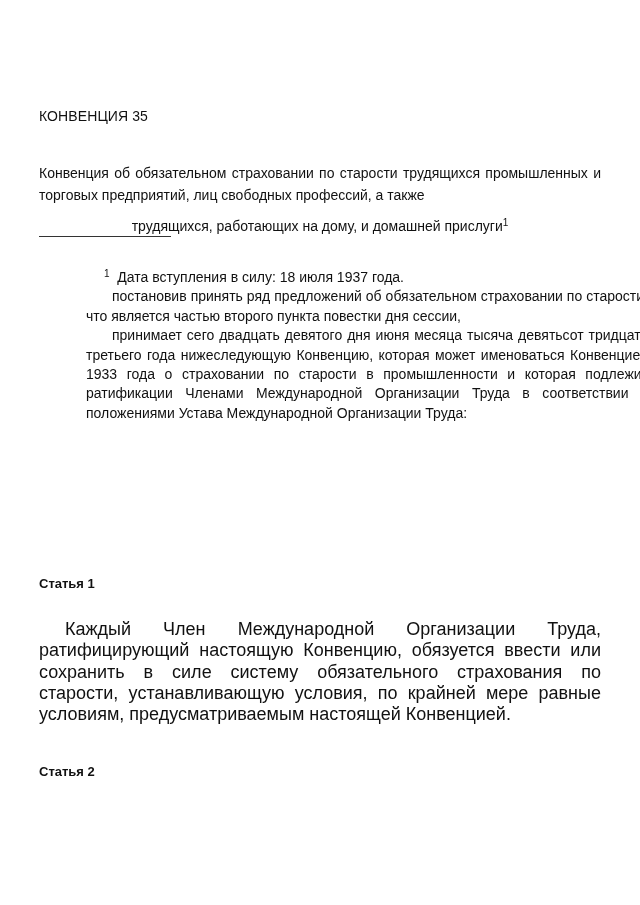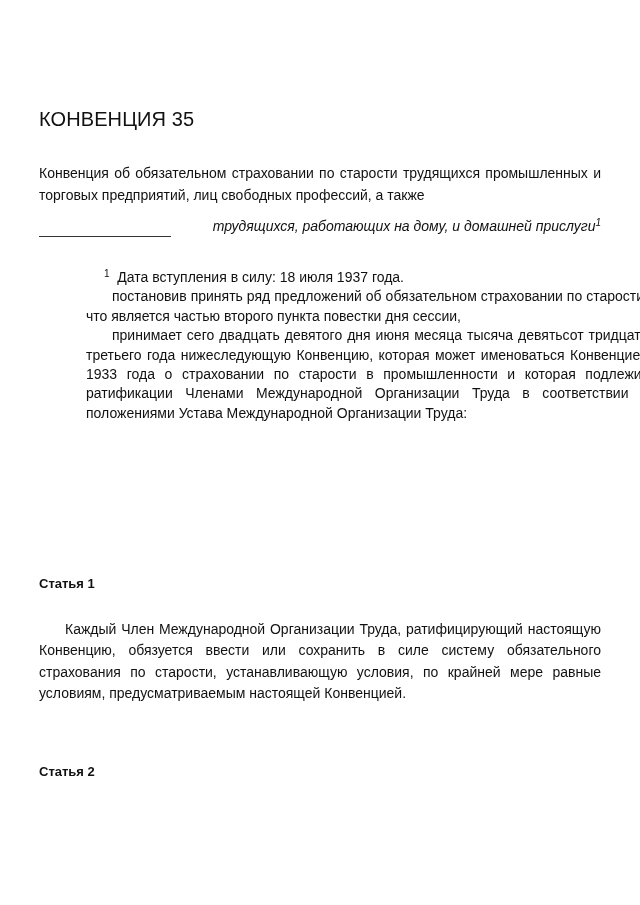--- a/index.html
+++ b/index.html
@@ -1,38 +1,38 @@
 <!DOCTYPE html>
 <html><head>
 <meta charset="utf-8">
 <style>
   html, body { margin: 0; padding: 0; background: #ffffff; }
   body {
     width: 640px; height: 905px; position: relative; overflow: hidden;
     font-family: "Liberation Sans", sans-serif; color: #111111;
   }
   .page { position: absolute; left: 39px; top: 0; width: 562px; }
-  .title { position: absolute; top: 108px; left: 0; font-size: 20px; letter-spacing: 0.1px; }
+  .title { position: absolute; top: 108px; left: 0; font-size: 14px; letter-spacing: 0.1px; }
   .intro {
     position: absolute; top: 142px; left: 0; width: 562px;
     font-size: 14px; line-height: 22px; text-align: justify; margin-top: 20px;
   }
-  .intro .l3 { display: block; margin-top: 6px; text-align: right; font-style: italic; }
+  .intro .l3 { display: block; margin-top: 6px; text-align: center; }
   sup { font-size: 10px; vertical-align: 5px; }
   .rule { position: absolute; top: 236px; left: 0; width: 132px; height: 1px; background: #333; }
   .body {
     position: absolute; top: 264px; left: 0; width: 562px;
     font-size: 14px; line-height: 19.4px; text-align: justify; margin-left: 47px;
   }
   .body p { margin: 0; text-indent: 26px; }
   .footnote { text-indent: 18px !important; }
   .h { position: absolute; left: 0; font-size: 13px; font-weight: bold; }
   .art1 {
     position: absolute; top: 619px; left: 0; width: 562px;
-    font-size: 14px; line-height: 21.3px; text-align: justify; text-indent: 26px; margin: 0;
+    font-size: 18px; line-height: 21.3px; text-align: justify; text-indent: 26px; margin: 0;
   }
 </style>
 </head>
 <body>
 
 <div class="page">
   <div class="title">КОНВЕНЦИЯ 35</div>
 
   <div class="intro">
     <span>Конвенция об обязательном страховании по старости трудящихся промышленных и торговых предприятий, лиц свободных профессий, а также</span>

